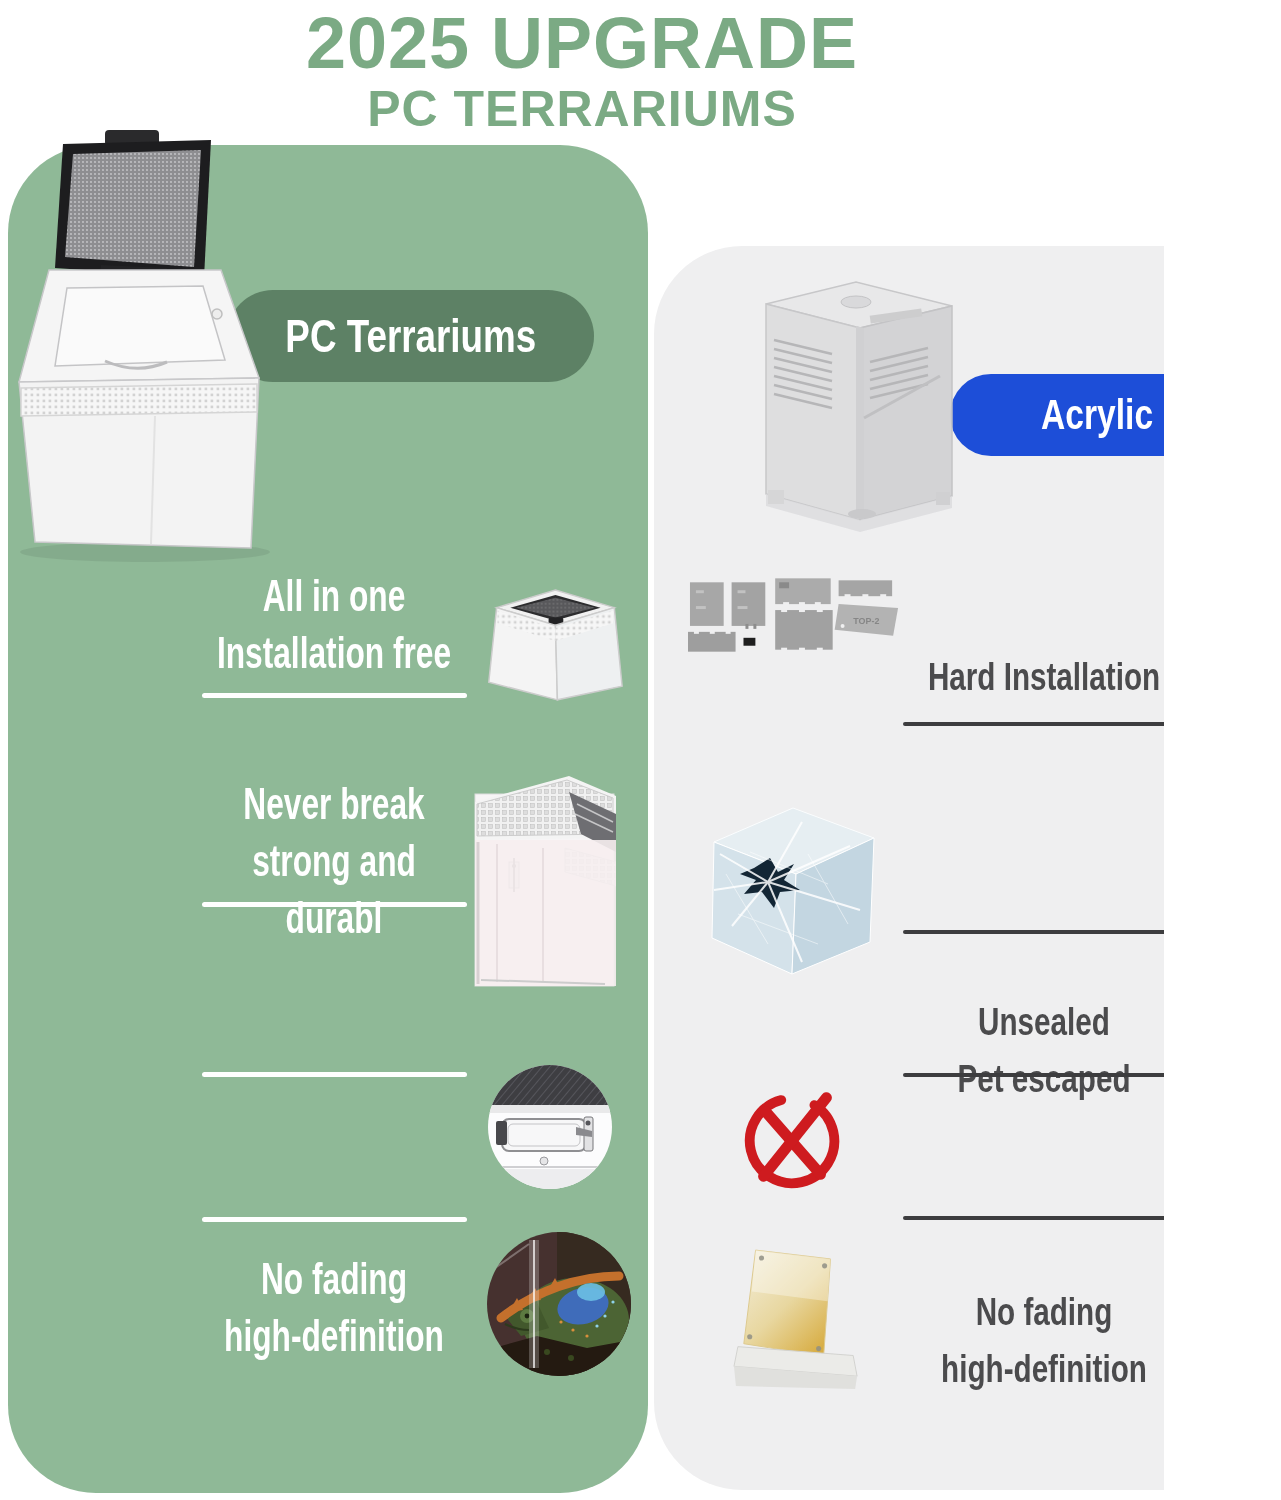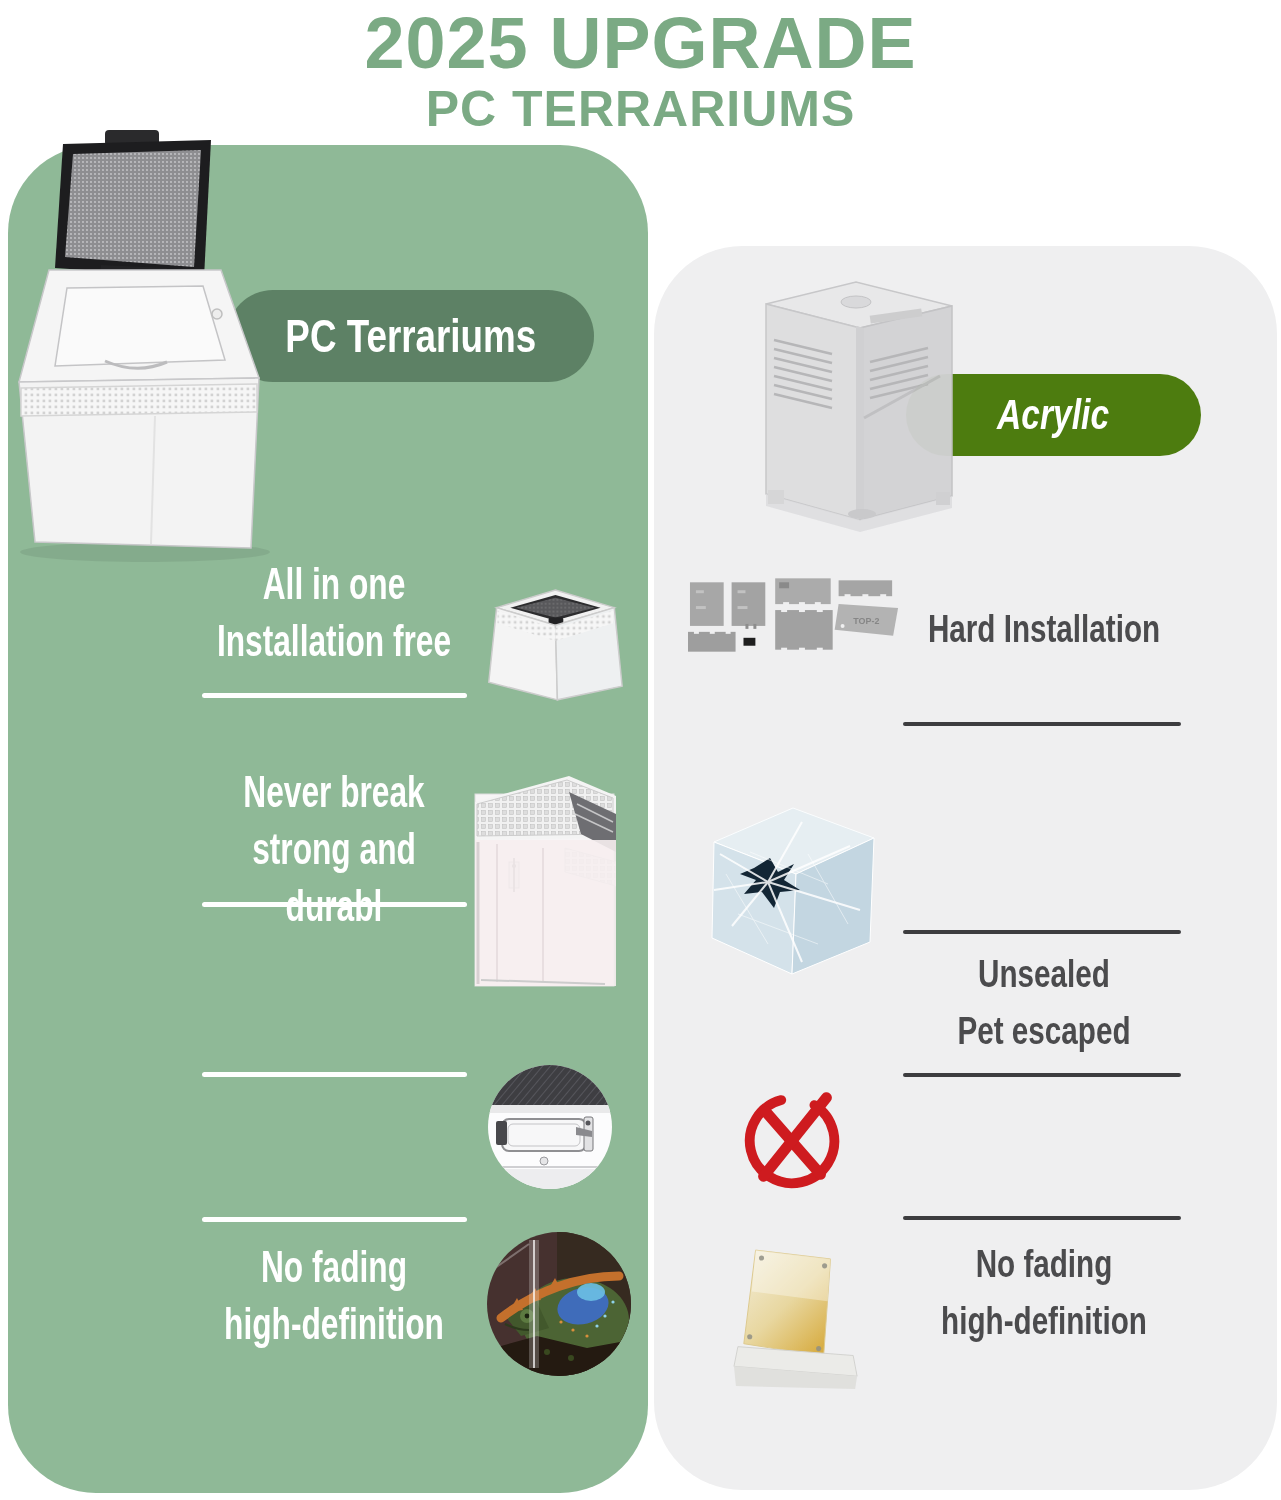--- a/index.html
+++ b/index.html
@@ -1,36 +1,36 @@
 <!DOCTYPE html>
 <html><head>
 <meta charset="utf-8">
 <style>
   html,body{margin:0;padding:0;background:#ffffff;}
-  .page{position:relative;width:1281px;height:1500px;background:#ffffff;overflow:hidden;
+  .page{position:relative;width:1164px;height:1500px;background:#ffffff;overflow:hidden;
         font-family:"Liberation Sans","DejaVu Sans",sans-serif;}
   
   .t1{position:absolute;top:2px;left:0;width:100%;text-align:center;
       font-size:72px;font-weight:bold;color:#7baa84;letter-spacing:1px;}
   .t2{position:absolute;top:80px;left:0;width:100%;text-align:center;
       font-size:50px;font-weight:bold;color:#7baa84;letter-spacing:1px;}
   
   .panel{position:absolute;border-radius:88px;}
   .panel-left{left:8px;top:145px;width:640px;height:1348px;background:#8fb997;}
   .panel-right{left:654px;top:246px;width:623px;height:1244px;background:#efeff0;}
   
   .badge{position:absolute;display:flex;align-items:center;justify-content:center;
          border-radius:999px;color:#ffffff;font-weight:bold;z-index:2;}
   .badge-left{left:227px;top:290px;width:367px;height:92px;background:#5d8165;font-size:46px;}
-  .badge-right{left:906px;top:374px;width:295px;height:82px;background:#4d7c0f;font-size:42px;font-style:italic;}
+  .badge-right{left:950px;top:374px;width:295px;height:82px;background:#1d4ed8;font-size:42px;}
   .badge span{display:inline-block;transform:scaleX(0.8);white-space:nowrap;}
   
   .trow{position:absolute;width:400px;text-align:center;z-index:3;}
-  .trow-l{left:134px;}
-  .trow-r{left:844px;}
+  .trow-l{left:134px;margin-top:12px;}
+  .trow-r{left:844px;margin-top:48px;}
   .fl{color:#ffffff;font-size:44px;font-weight:bold;line-height:57px;
       transform:scaleX(0.72);white-space:nowrap;}
   .fr{color:#4b4b4d;font-size:38px;font-weight:bold;line-height:57px;
       transform:scaleX(0.78);white-space:nowrap;}
   
   .dvl{position:absolute;left:202px;width:265px;height:5px;background:#ffffff;border-radius:3px;z-index:3;}
   .dvr{position:absolute;left:903px;width:278px;height:4px;background:#3d3d3f;border-radius:2px;z-index:3;}
   .ph{position:absolute;z-index:4;}
 </style>
 </head>

